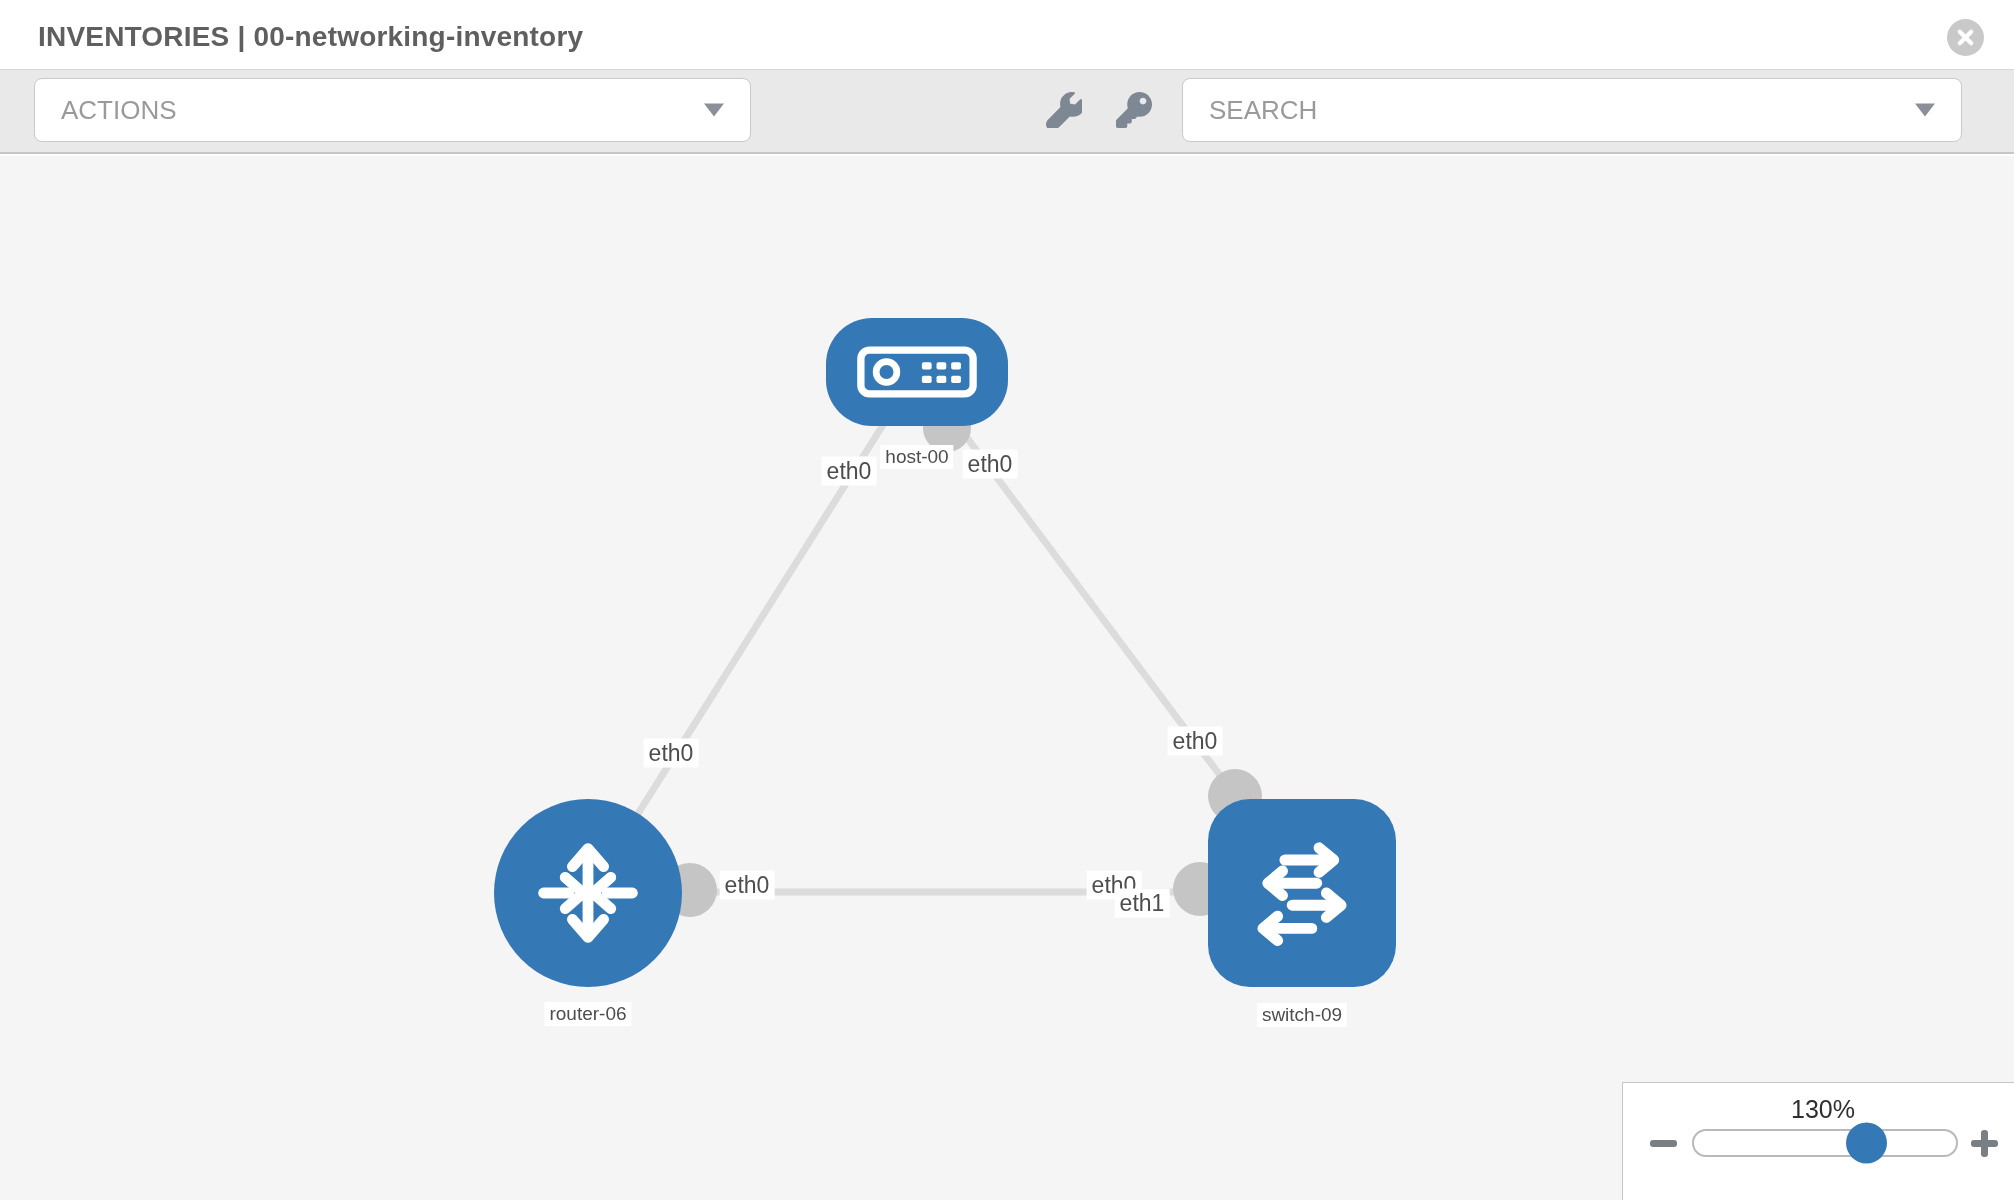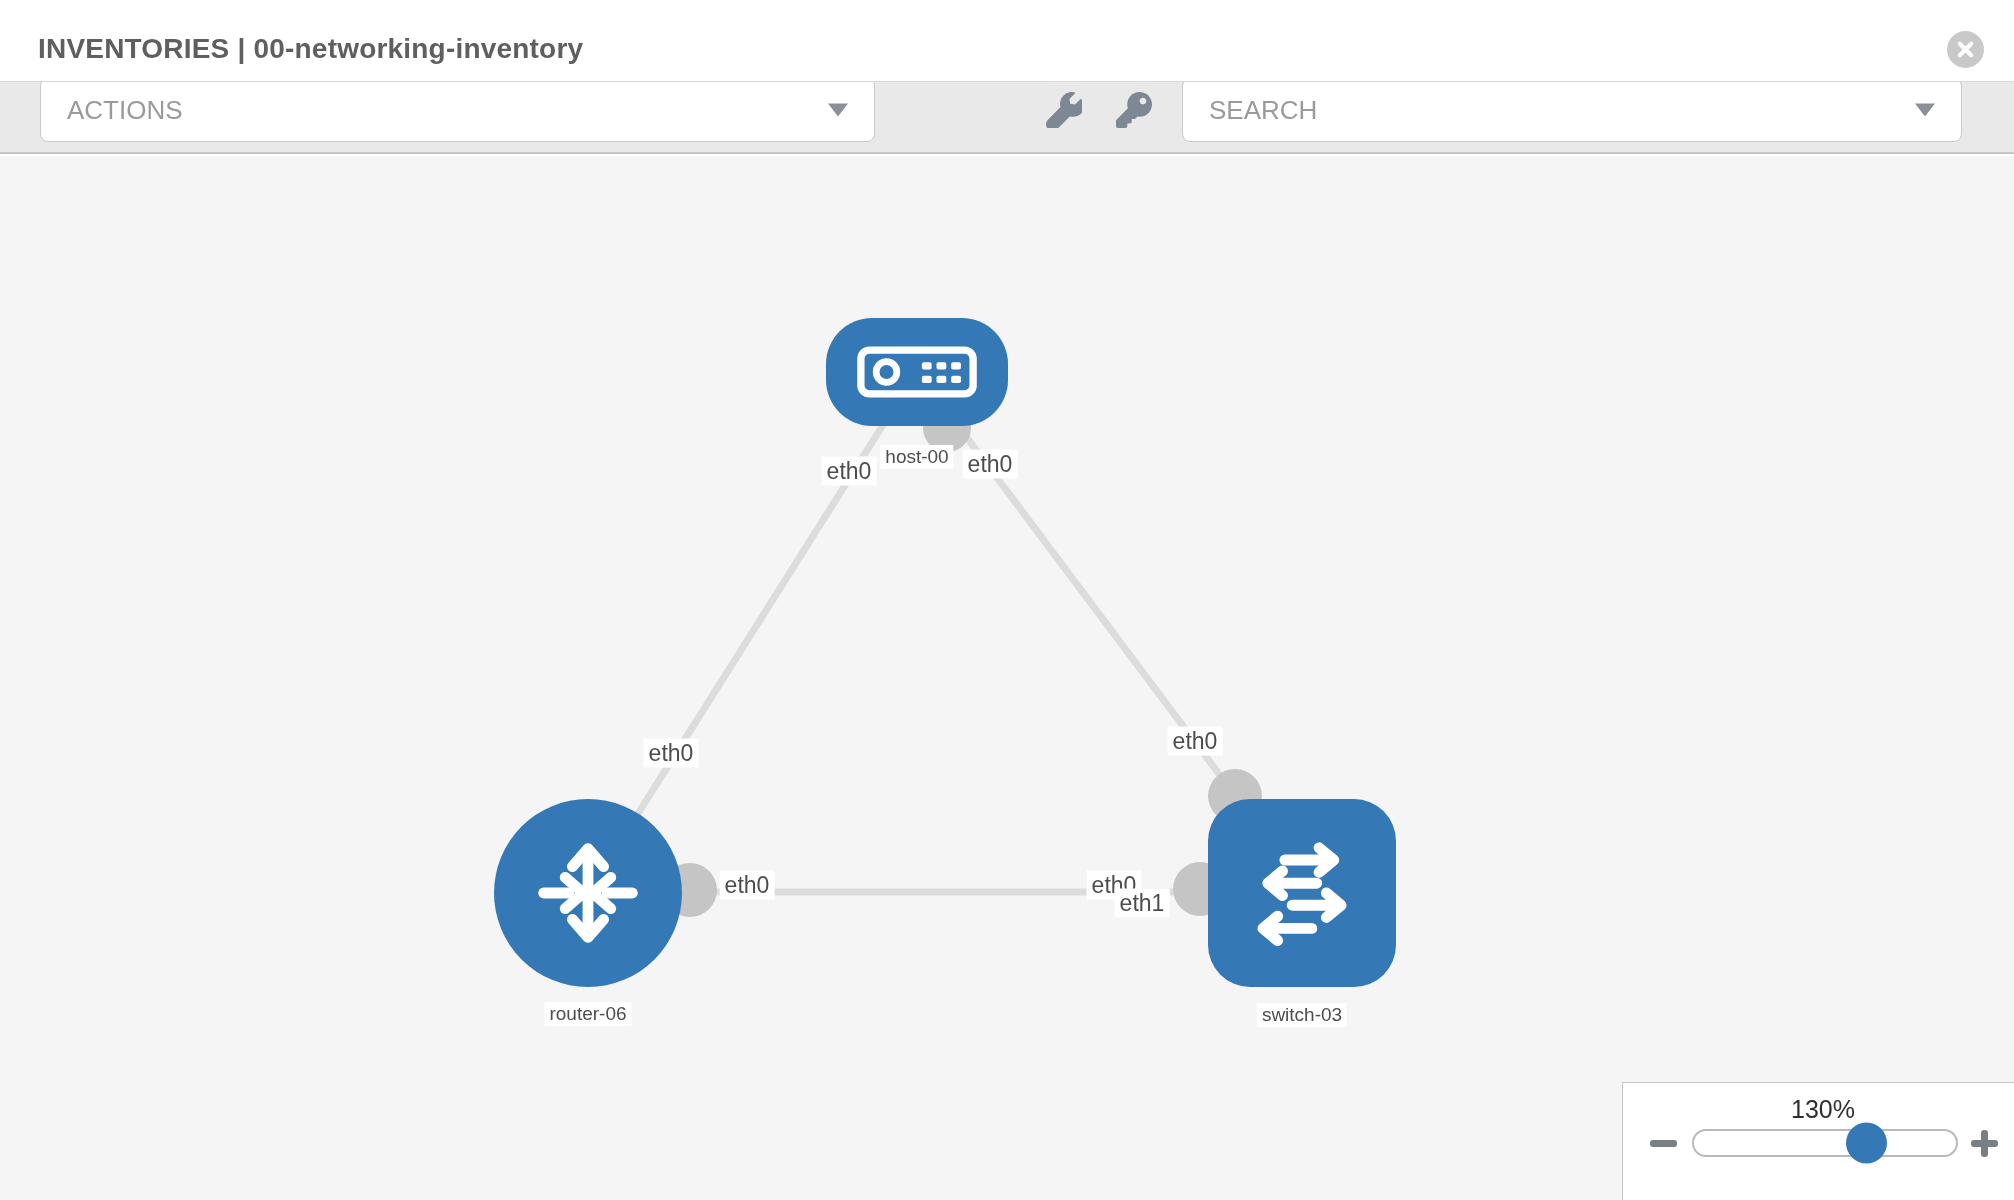--- a/index.html
+++ b/index.html
@@ -1,29 +1,29 @@
 <!DOCTYPE html>
 <html><head>
 <meta charset="utf-8">
 <style>
   * { margin:0; padding:0; box-sizing:border-box; }
   html,body { width:2014px; height:1200px; overflow:hidden; }
   body { font-family:"Liberation Sans", sans-serif; background:#fff; }
   .app { position:relative; width:2014px; height:1200px; overflow:hidden; }
 
   
-  .app-header { position:absolute; top:16px; left:0; right:0; height:66px; background:#fff; border-bottom:1px solid #d8d8d8; z-index:30;padding-left:45px; }
+  .app-header { position:absolute; top:4px; left:0; right:0; height:66px; background:#fff; border-bottom:1px solid #d8d8d8; z-index:30;padding-left:45px; }
   .page-title { position:absolute; left:38px; top:50%; transform:translateY(-50%); font-size:28px; font-weight:bold; color:#5f5f5f; letter-spacing:0.2px; }
   .close-btn { position:absolute; right:30px; top:15px; width:37px; height:37px; border-radius:50%; background:#c9c9c9; display:flex; align-items:center; justify-content:center; cursor:pointer; }
   .close-btn svg { width:19px; height:19px; }
 
   
   .toolbar { position:absolute; top:67px; left:0; right:0; height:87px; background:#e9e9e9; border-bottom:2px solid #c6c6c6; z-index:25; }
   .dropdown { position:absolute; top:11px; height:64px; background:#fff; border:1px solid #c9c9c9; border-radius:8px; display:flex; align-items:center; padding:0 26px; color:#9a9a9a; font-size:26px; cursor:pointer; }
-  .dd-actions { left:40px; width:835px; }
+  .dd-actions { left:34px; width:717px; }
   .dd-search { left:1182px; width:780px; }
   .caret { position:absolute; right:26px; top:50%; transform:translateY(-50%); width:0; height:0; border-left:10px solid transparent; border-right:10px solid transparent; border-top:13px solid #8a8f98; }
   .tool-icon { position:absolute; top:50%; transform:translateY(-50%); cursor:pointer; }
   .tool-icon svg { display:block; fill:#7e8794; }
   .tool-wrench { left:1046px; }
   .tool-key { left:1116px; }
 
   
   .canvas { position:absolute; top:156px; left:0; right:0; bottom:0; background:#f5f5f6; }
   .links-layer { position:absolute; top:0; left:0; width:2014px; height:1044px; }
@@ -135,21 +135,21 @@
           <polyline points="34,32 22,42 34,52"></polyline>
         <path d="M42 60 H74"></path>
           <polyline points="70,50 82,60 70,70"></polyline>
         <path d="M58 79 H26"></path>
           <polyline points="30,69 18,79 30,89"></polyline>
       </svg>
     </div>
 
     <div class="graph-label node-name" style="left:917px; top:301px;">host-00</div>
     <div class="graph-label node-name" style="left:588px; top:858px;">router-06</div>
-    <div class="graph-label node-name" style="left:1302px; top:859px;">switch-03</div>
+    <div class="graph-label node-name" style="left:1302px; top:859px;">switch-09</div>
 
     <div class="graph-label eth-label" style="left:849px; top:315px;">eth0</div>
     <div class="graph-label eth-label" style="left:990px; top:308px;">eth0</div>
     <div class="graph-label eth-label" style="left:671px; top:597px;">eth0</div>
     <div class="graph-label eth-label" style="left:1195px; top:585px;">eth0</div>
     <div class="graph-label eth-label" style="left:747px; top:729px;">eth0</div>
     <div class="graph-label eth-label" style="left:1114px; top:729px; z-index:9;">eth0</div>
     <div class="graph-label eth-label" style="left:1142px; top:747px; z-index:11;">eth1</div>
 
     <div class="zoom-panel">

